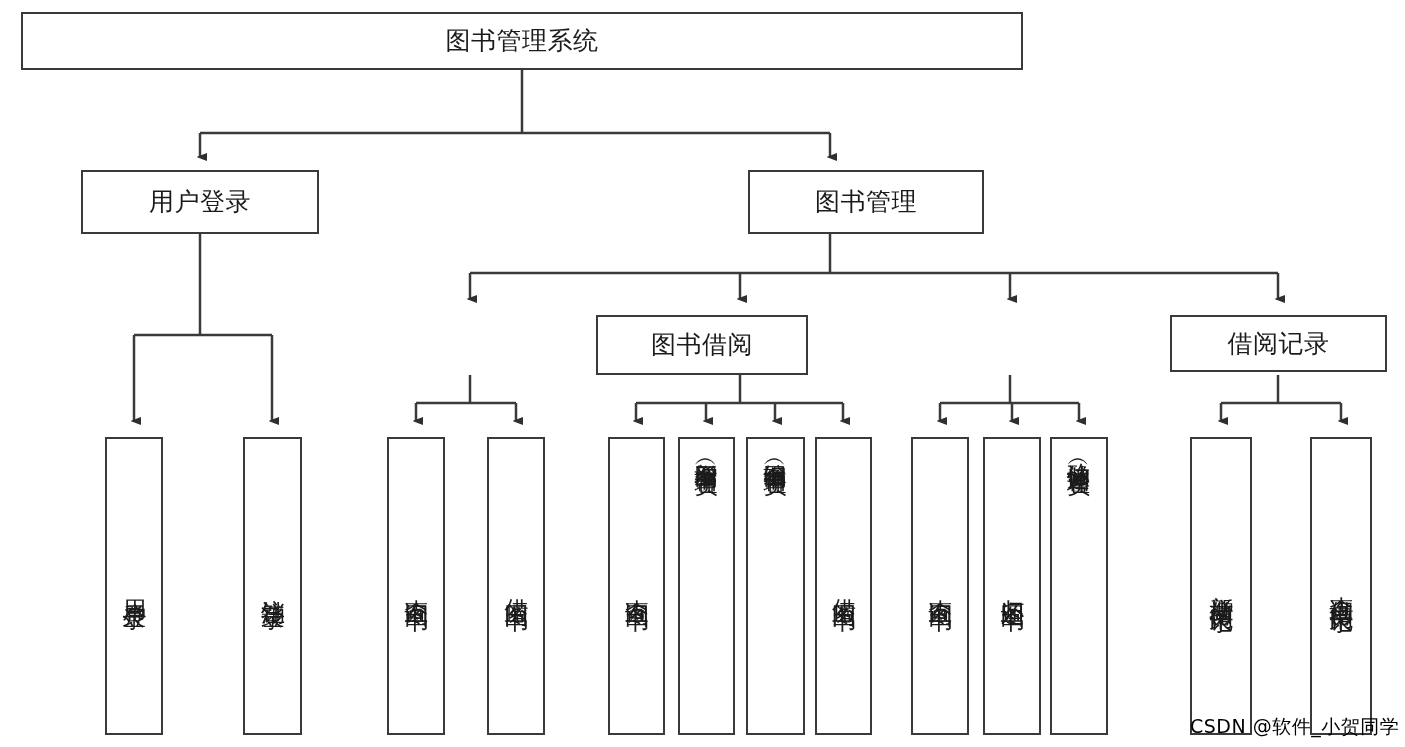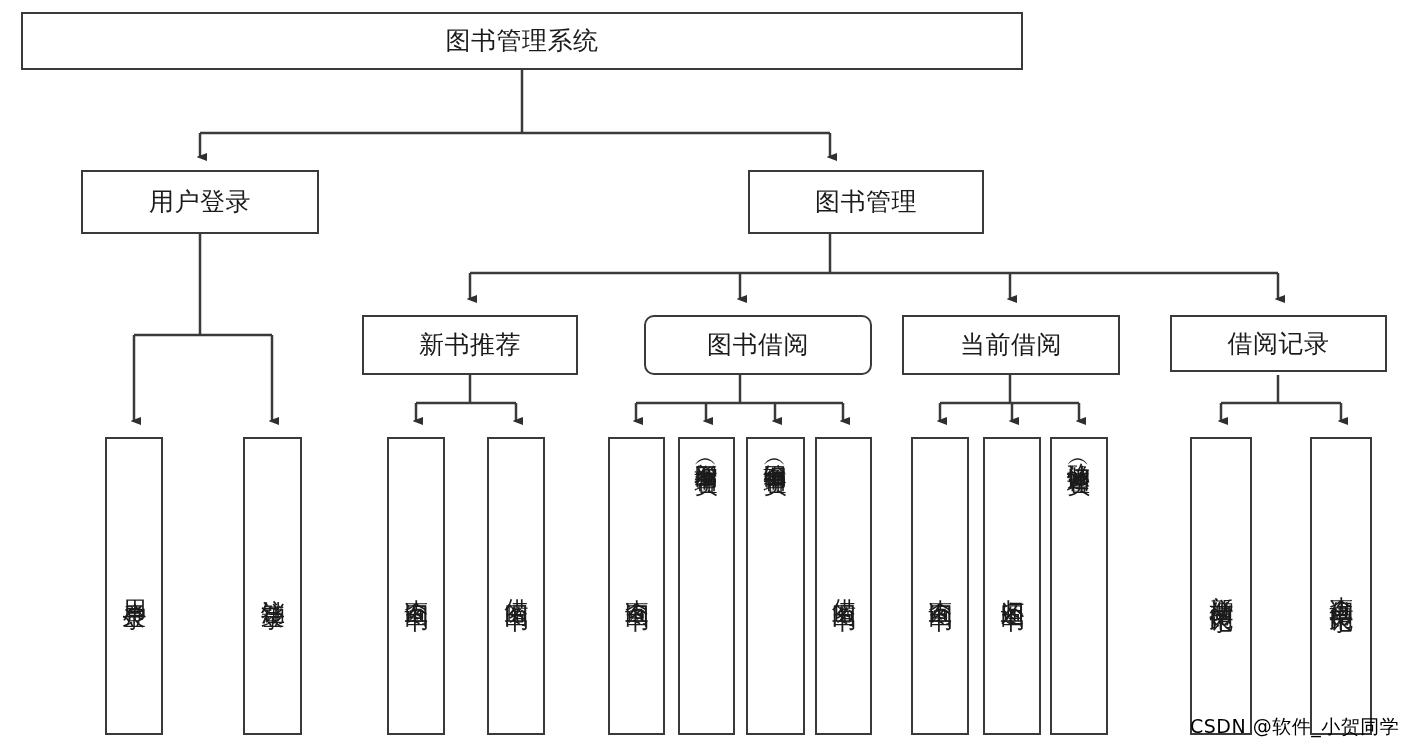--- a/index.html
+++ b/index.html
@@ -140,28 +140,22 @@
     <span class="node-label">图书管理系统</span>
   </div>
 
   <div class="node horiz" style="left:81px; top:170px; width:238px; height:64px;">
     <span class="node-label">用户登录</span>
   </div>
   <div class="node horiz" style="left:712px; top:170px; width:236px; height:64px;margin-left:36px;">
     <span class="node-label">图书管理</span>
   </div>
 
-  <div class="node horiz" style="left:362px; top:315px; width:216px; height:60px;">
-    <span class="node-label">新书推荐</span>
-  </div>
-  <div class="node horiz" style="left:644px; top:315px; width:228px; height:60px;border-radius:10px;">
+  <div class="node horiz" style="left:596px; top:315px; width:212px; height:60px;">
     <span class="node-label">图书借阅</span>
-  </div>
-  <div class="node horiz" style="left:902px; top:315px; width:218px; height:60px;">
-    <span class="node-label">当前借阅</span>
   </div>
   <div class="node horiz" style="left:1170px; top:315px; width:217px; height:57px;">
     <span class="node-label">借阅记录</span>
   </div>
 
   <div class="node vert centered" style="left:105px; top:437px; width:58px; height:298px;">
     <span class="node-label">用户登录</span>
   </div>
   <div class="node vert centered" style="left:243px; top:437px; width:59px; height:298px;">
     <span class="node-label">注销登录</span>

